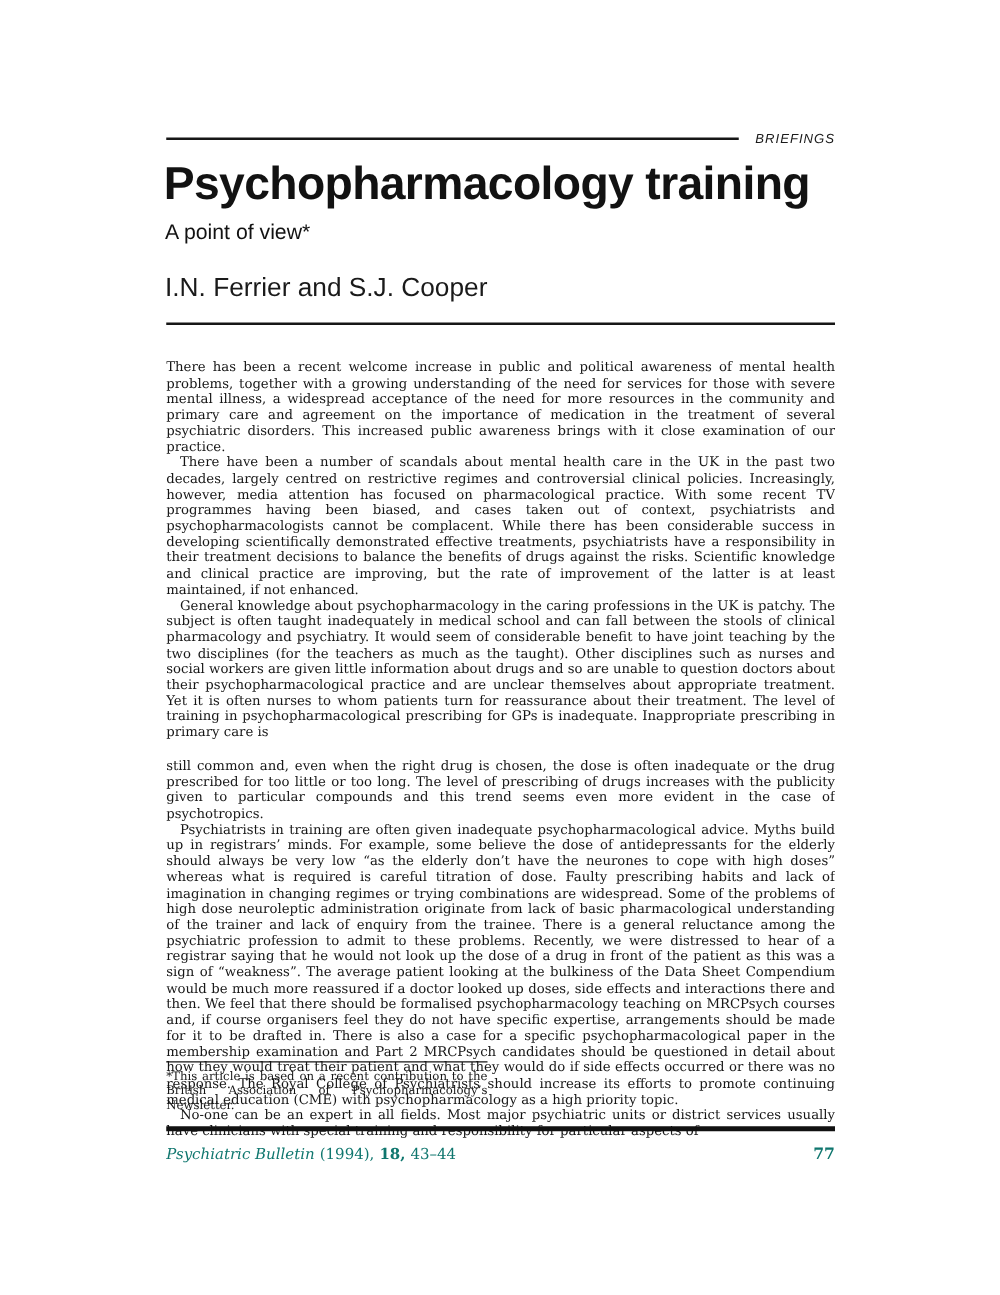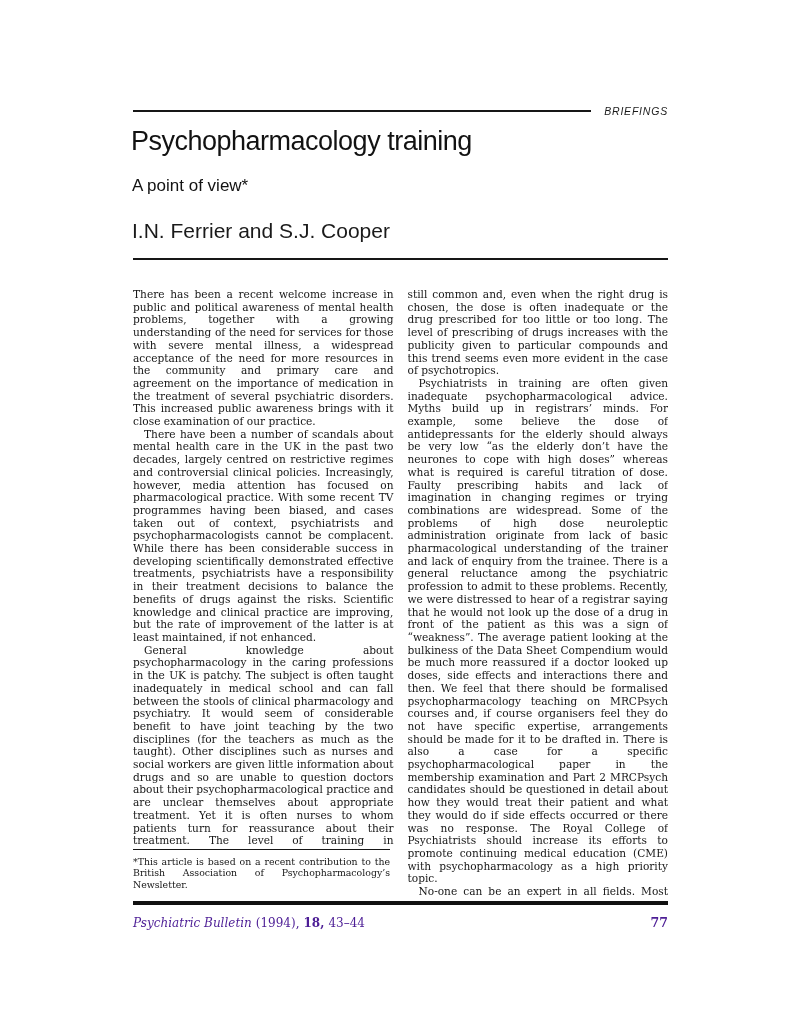--- a/index.html
+++ b/index.html
@@ -19,41 +19,41 @@
     margin-left:13px;
     font-family:"Liberation Sans", sans-serif;
     font-size:10.5px; letter-spacing:0.8px; font-weight:500; color:#1a1a1a;
     white-space:nowrap;
     font-style:italic;
   }
 
   .title {
     position:absolute; left:131px; top:126px; width:560px; margin:0;
     font-family:"Liberation Sans", sans-serif;
-    font-weight:400; font-size:27px; letter-spacing:-0.5px; color:#121212;
+    font-weight:700; font-size:37px; letter-spacing:-0.5px; color:#121212;
   }
   .subtitle {
     position:absolute; left:132px; top:176px; margin:0;
     font-family:"Liberation Sans", sans-serif;
     font-weight:400; font-size:17px; color:#121212;
   }
   .authors {
     position:absolute; left:132px; top:219px;
     font-family:"Liberation Sans", sans-serif;
     font-size:21px; color:#1a1a1a;
   }
   .author-rule {
     position:absolute; left:133px; top:258px; width:535px; height:2px;
     background:#161616;
   }
 
   
   .columns {
     position:absolute; left:133px; top:288px; width:535px;
-    display:flex; gap:14px;
+    display:flex; gap:14px;flex-direction:column;
   }
   .col { flex:1; overflow:hidden; }
   .col-left  { height:558px; }
   .col-right { height:611px; }
   .col p {
     margin:0;
     font-family:"DejaVu Serif", serif;
     font-size:10.6px; line-height:12.7px;
     text-align:justify; color:#161616;
   }
@@ -68,21 +68,21 @@
   }
 
   
   .footer-rule {
     position:absolute; left:133px; top:901px; width:535px; height:3.5px;
     background:#111111;
   }
   .footer-row {
     position:absolute; left:133px; top:915px; width:535px;
     display:flex; justify-content:space-between; align-items:baseline;
-    font-family:"DejaVu Serif", serif; font-size:12px; color:#4c1d95;
+    font-family:"DejaVu Serif", serif; font-size:12px; color:#0f766e;
   }
   .citation span { margin-right:4px; }
   .citation .it { font-style:italic; }
   .citation .b  { font-weight:bold; }
   .page-number  { font-weight:bold; font-size:12.5px; }
 </style>
 </head>
 <body>
 
 <div class="page">

